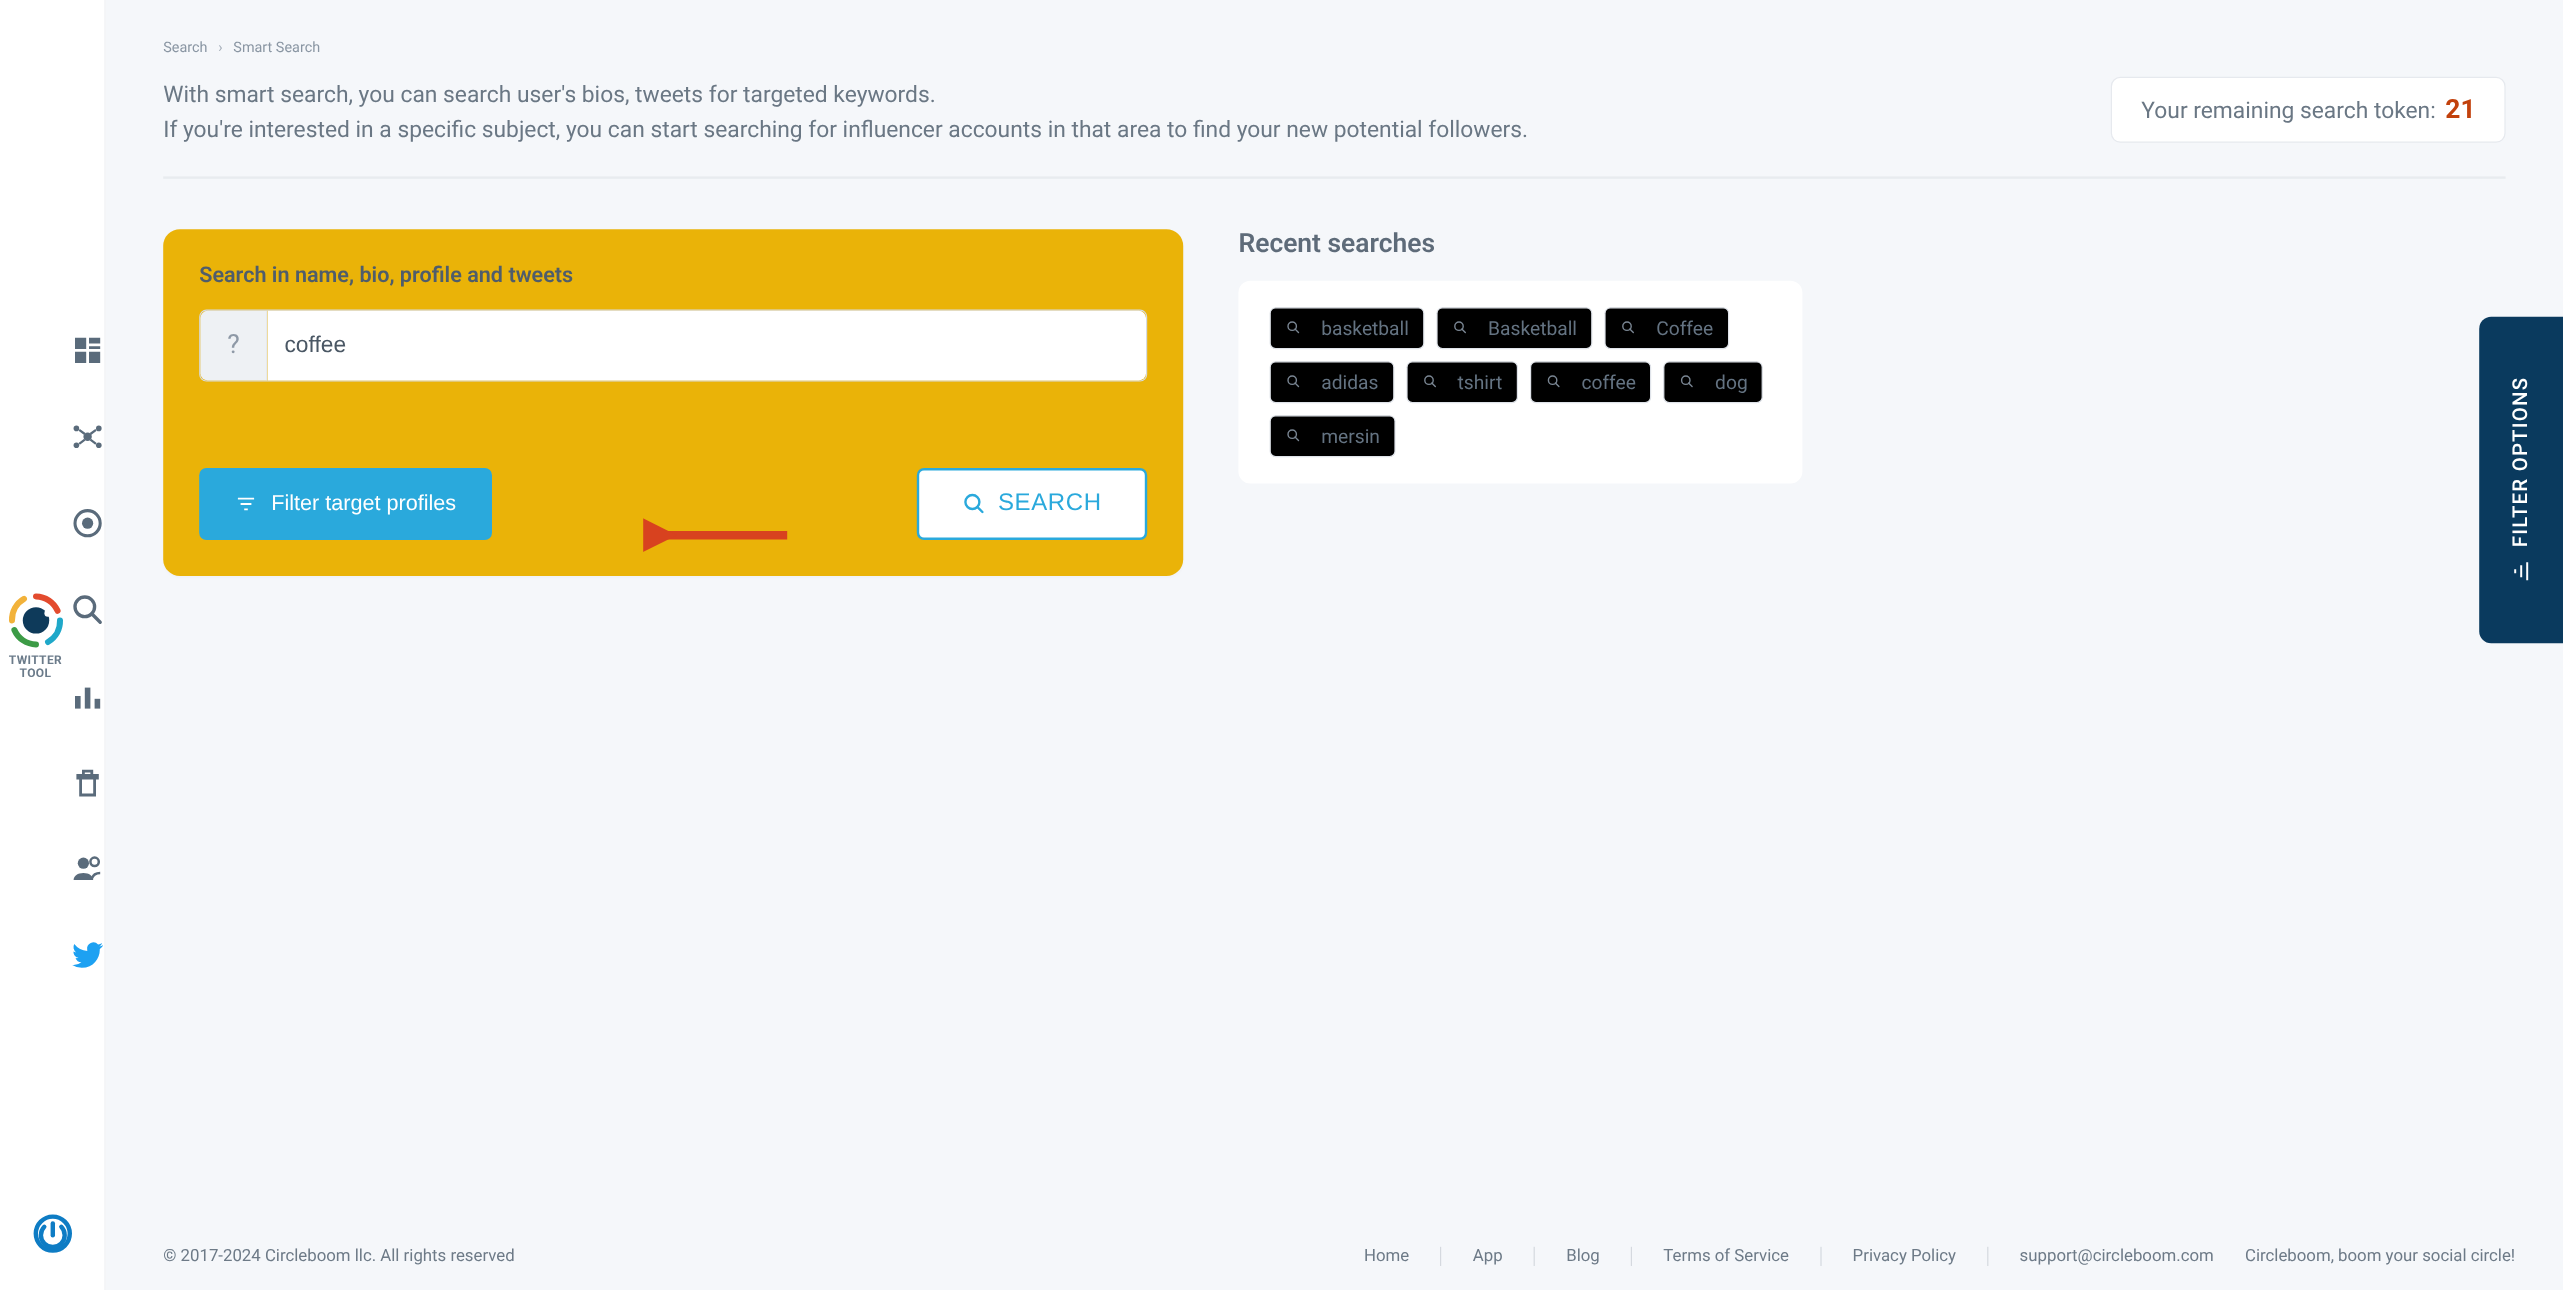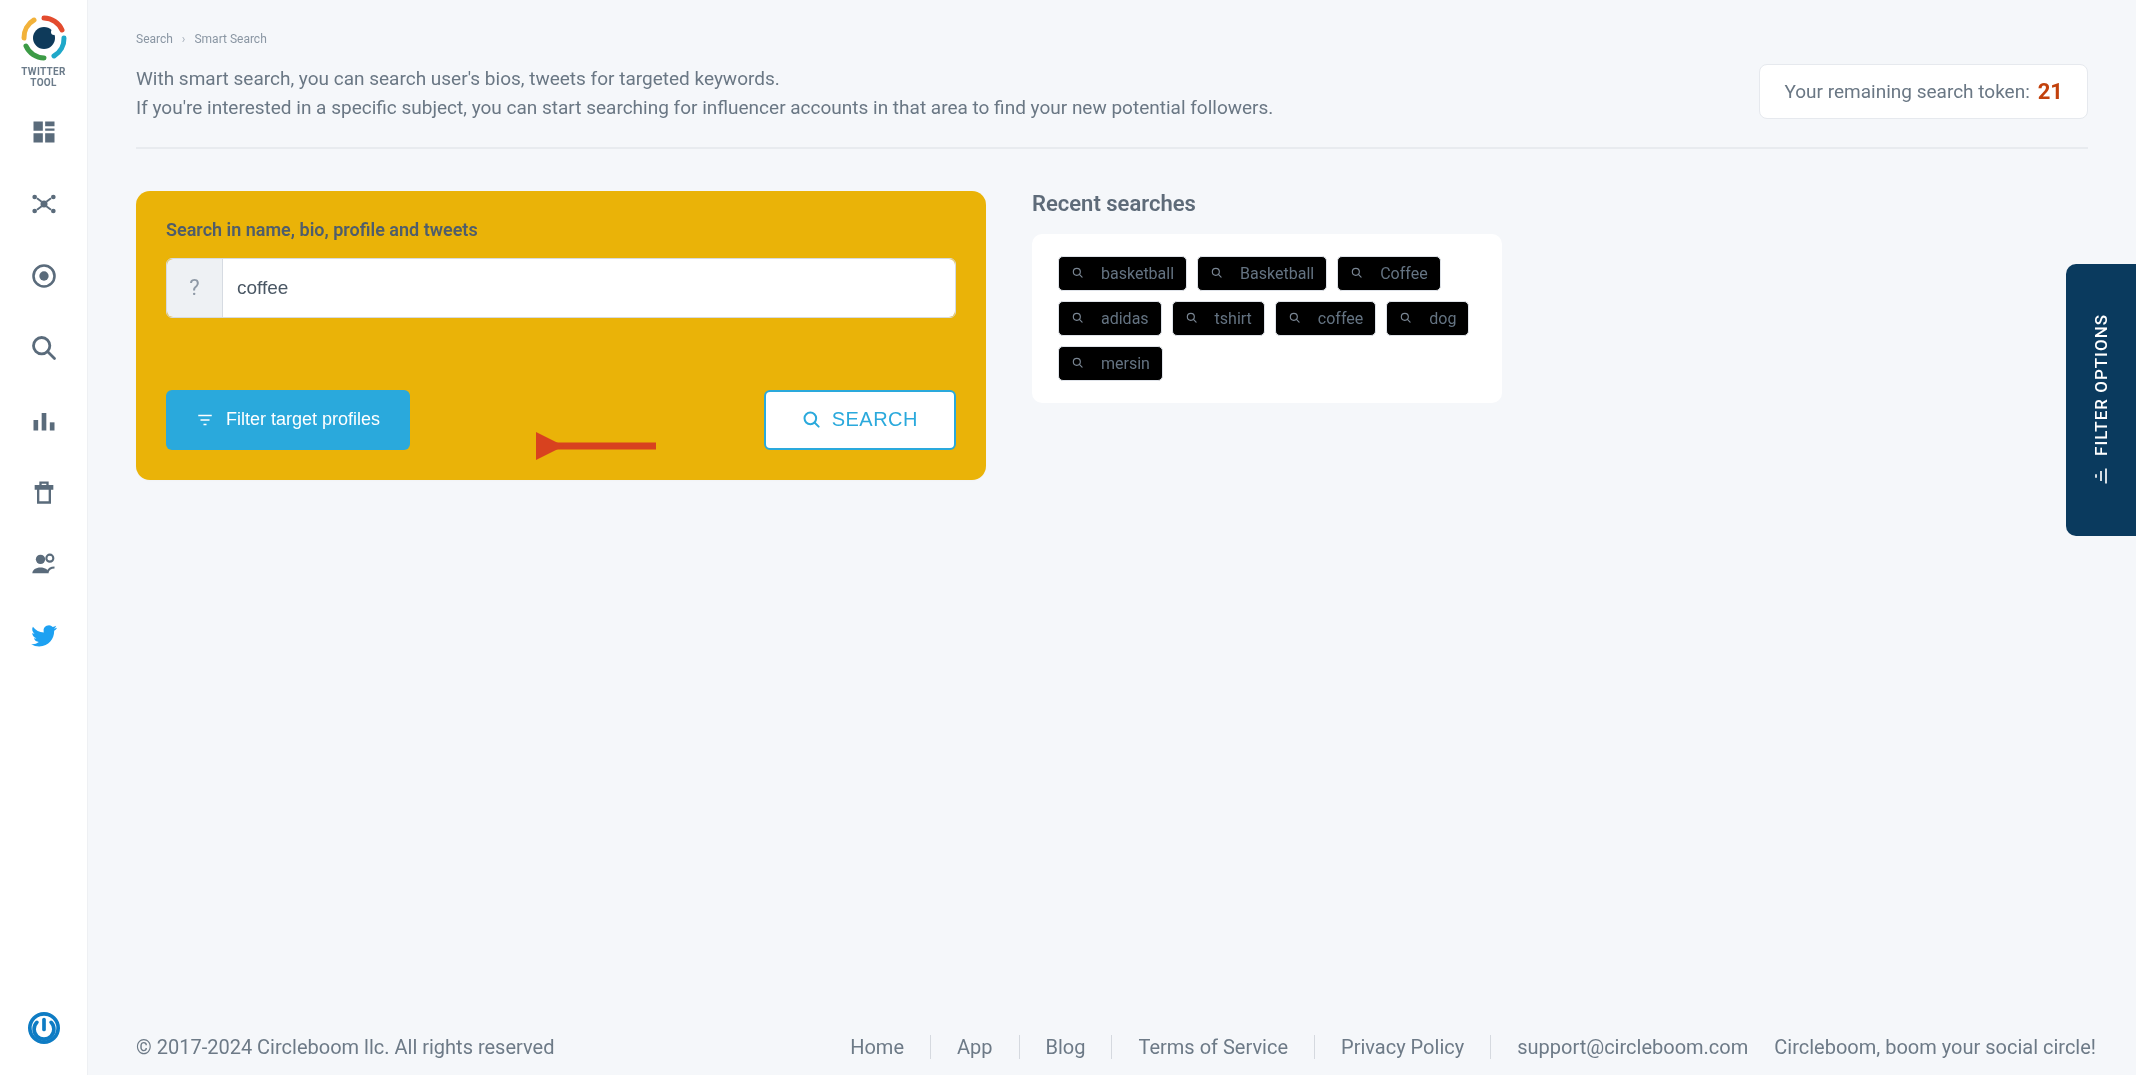--- a/index.html
+++ b/index.html
@@ -14,21 +14,21 @@
   }
 
   
   .sidebar {
     position: absolute;
     left: 0; top: 0;
     width: 88px;
     height: 100%;
     background: #ffffff;
     display: flex;
-    flex-direction: column;
+    flex-direction: row;
     align-items: center;
     padding-top: 12px;
     border-right: 1px solid #eef0f3;
   }
   .logo {
     width: 70px;
     text-align: center;
     margin-bottom: 30px;
   }
   .logo svg { display: block; margin: 0 auto; }
@@ -227,21 +227,21 @@
   .filter-tab svg { width: 20px; height: 20px; fill: #fff; margin-top: 10px; transform: rotate(90deg);}
 
   
   .footer {
     position: absolute;
     left: 0; bottom: 0; right: 0;
     height: 56px;
     display: flex;
     align-items: center;
     padding: 0 40px 0 48px;
-    font-size: 20px;
+    font-size: 14px;
     color: #6d7a87;
   }
   .footer .copy { flex: 0 0 auto; }
   .footer .links {
     flex: 1;
     display: flex;
     justify-content: flex-end;
     gap: 0;
   }
   .footer .links span {

